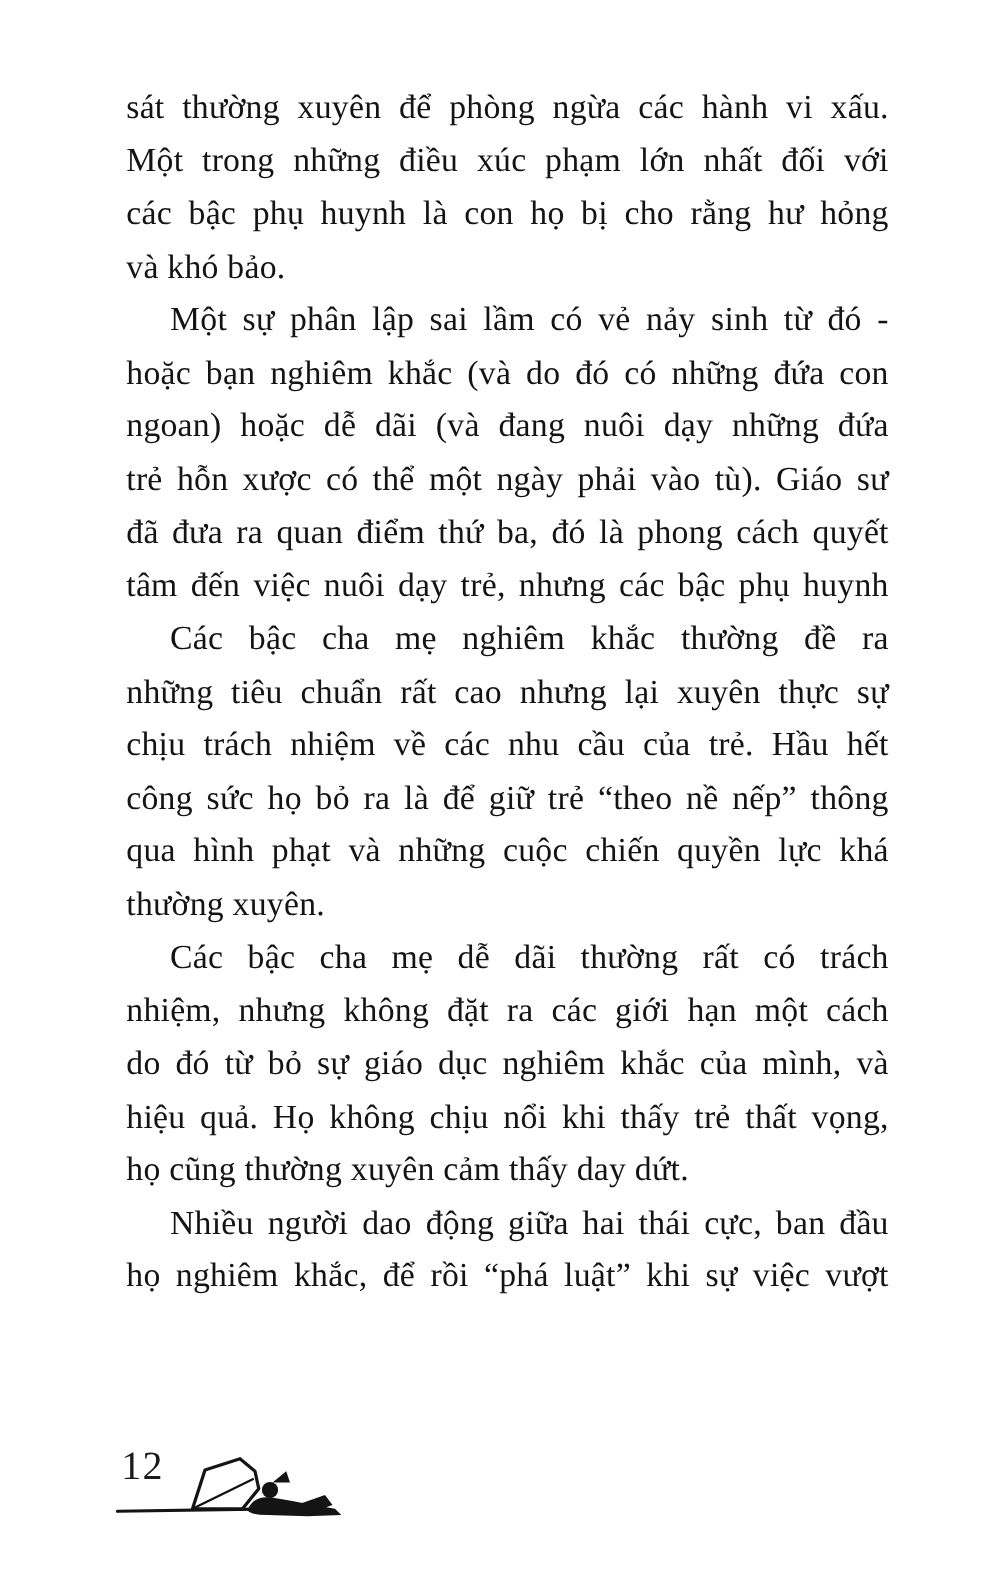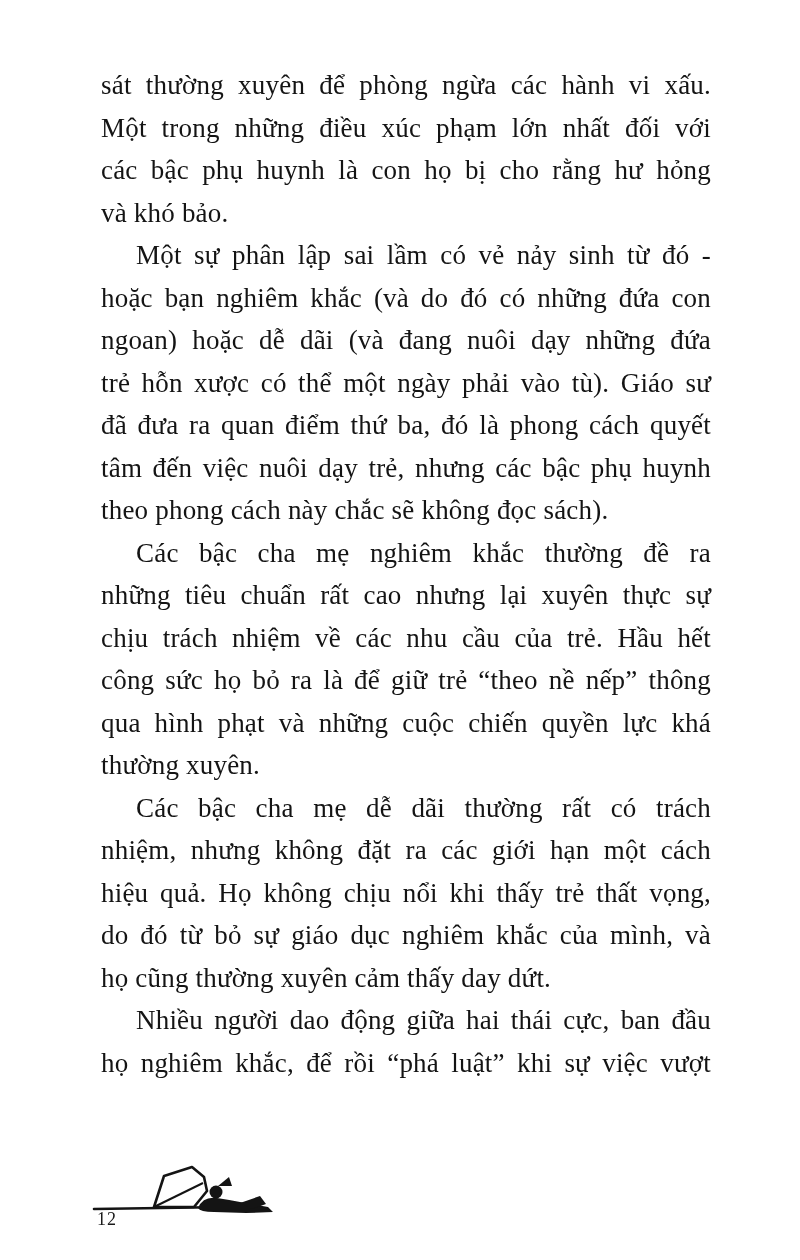--- a/index.html
+++ b/index.html
@@ -37,22 +37,22 @@
   }
   .line.end {
     text-align-last: left;
   }
   .line.ind {
     text-indent: 35px;
   }
   .page-num {
     position: absolute;
     left: 97px;
-    top: 1209px;
-    font-size: 18px;
+    top: 1154px;
+    font-size: 32px;
     letter-spacing: 1px;
     color: #1a1a1a;
   }
   .ornament {
     position: absolute;
     left: 90px;
     top: 1156px;
     width: 200px;
     height: 62px;
   }
@@ -68,33 +68,32 @@
     <div class="line">Một trong những điều xúc phạm lớn nhất đối với</div>
     <div class="line">các bậc phụ huynh là con họ bị cho rằng hư hỏng</div>
     <div class="line end">và khó bảo.</div>
 
     <div class="line ind">Một sự phân lập sai lầm có vẻ nảy sinh từ đó -</div>
     <div class="line">hoặc bạn nghiêm khắc (và do đó có những đứa con</div>
     <div class="line">ngoan) hoặc dễ dãi (và đang nuôi dạy những đứa</div>
     <div class="line">trẻ hỗn xược có thể một ngày phải vào tù). Giáo sư</div>
     <div class="line">đã đưa ra quan điểm thứ ba, đó là phong cách quyết</div>
     <div class="line">tâm đến việc nuôi dạy trẻ, nhưng các bậc phụ huynh</div>
-    <div class="line end">theo phong cách này chắc sẽ không đọc sách).</div>
 
     <div class="line ind">Các bậc cha mẹ nghiêm khắc thường đề ra</div>
     <div class="line">những tiêu chuẩn rất cao nhưng lại xuyên thực sự</div>
     <div class="line">chịu trách nhiệm về các nhu cầu của trẻ. Hầu hết</div>
     <div class="line">công sức họ bỏ ra là để giữ trẻ “theo nề nếp” thông</div>
     <div class="line">qua hình phạt và những cuộc chiến quyền lực khá</div>
     <div class="line end">thường xuyên.</div>
 
     <div class="line ind">Các bậc cha mẹ dễ dãi thường rất có trách</div>
     <div class="line">nhiệm, nhưng không đặt ra các giới hạn một cách</div>
+    <div class="line">do đó từ bỏ sự giáo dục nghiêm khắc của mình, và</div>
     <div class="line">hiệu quả. Họ không chịu nổi khi thấy trẻ thất vọng,</div>
-    <div class="line">do đó từ bỏ sự giáo dục nghiêm khắc của mình, và</div>
     <div class="line end">họ cũng thường xuyên cảm thấy day dứt.</div>
 
     <div class="line ind">Nhiều người dao động giữa hai thái cực, ban đầu</div>
     <div class="line">họ nghiêm khắc, để rồi “phá luật” khi sự việc vượt</div>
   </div>
 
   <span class="page-num">12</span>
 
   <svg class="ornament" viewBox="0 0 200 62" xmlns="http://www.w3.org/2000/svg" aria-hidden="true">
 

